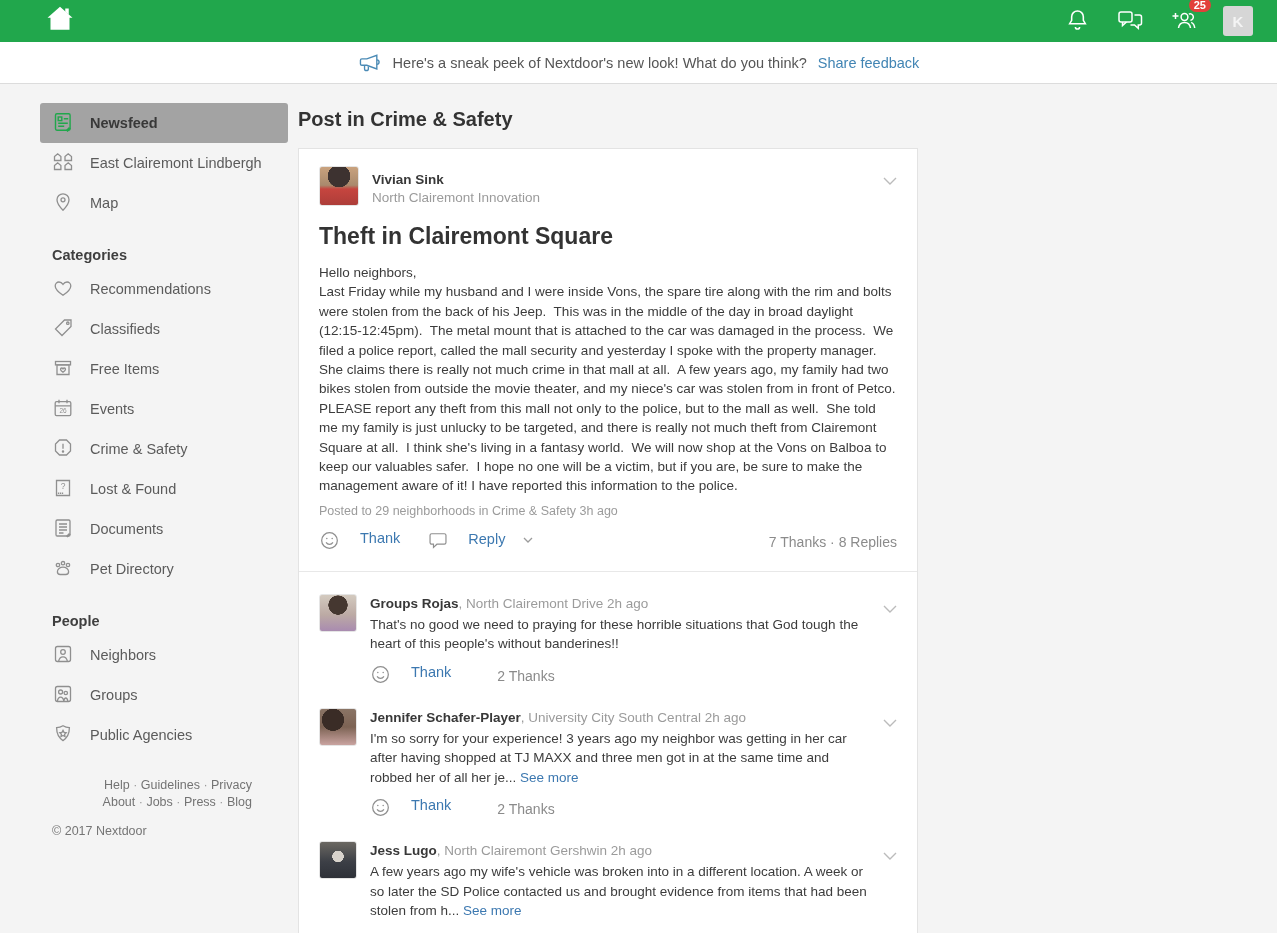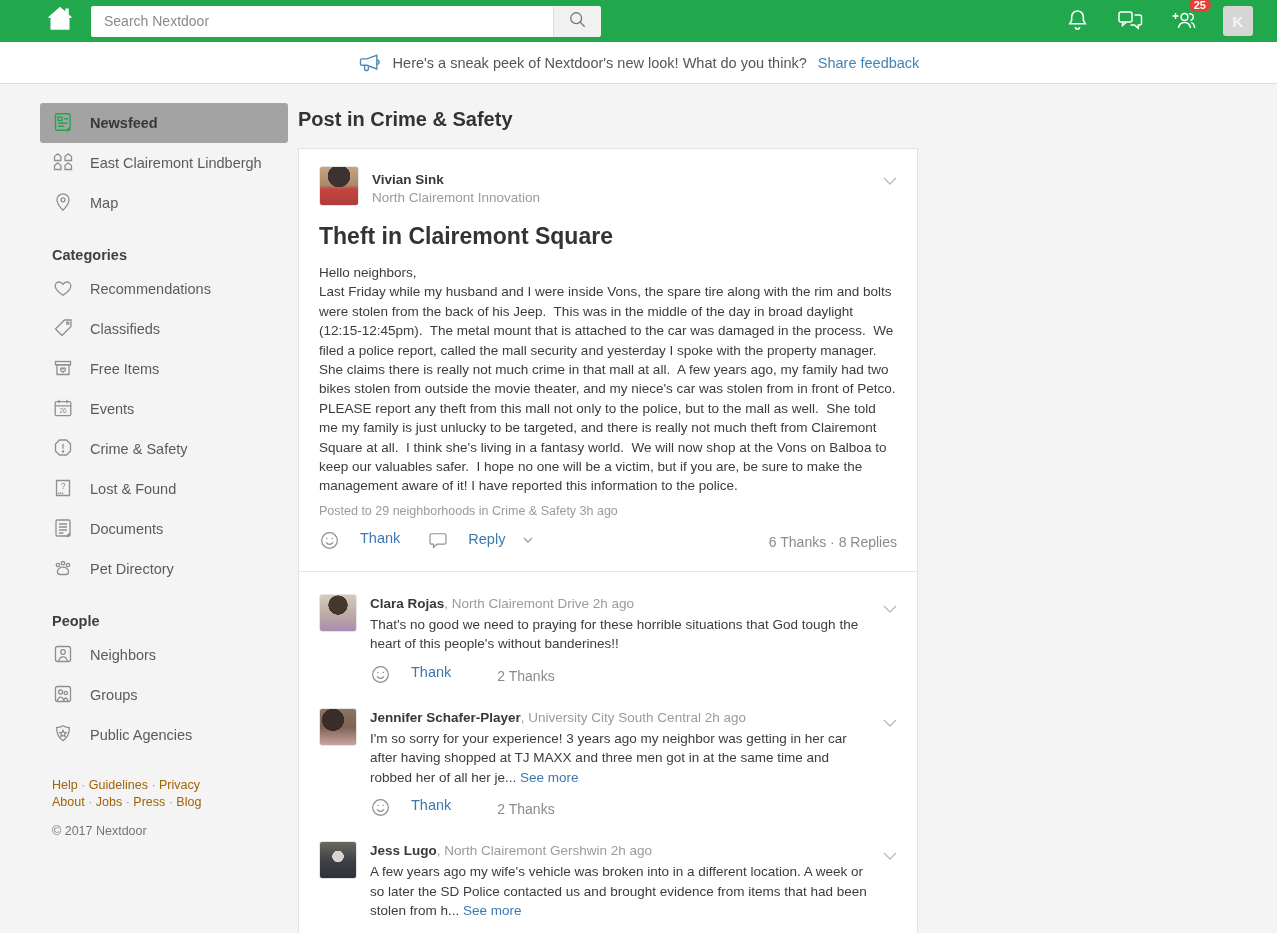--- a/index.html
+++ b/index.html
@@ -27,21 +27,21 @@
   .banner .mega svg { width:24px; height:20px; display:block; }
   .banner a { color:#4285b4; text-decoration:none; cursor:pointer; }
   
   .layout { display:flex; padding:19px 0 0 40px; }
   .sidebar { width:248px; flex-shrink:0; }
   .nav-item { height:40px; display:flex; align-items:center; gap:16px; padding-left:12px; font-size:14.5px; color:#5b5b5b; cursor:pointer; }
   .nav-item svg { width:22px; height:22px; color:#8f8f8f; flex-shrink:0; }
   .nav-item.active { background:#a3a3a3; border-radius:3px; font-weight:bold; color:#383838; }
   .nav-item.active svg { color:#21a74c; }
   .side-heading { font-weight:bold; color:#3f3f3f; font-size:14.5px; margin:24px 0 6px 12px; }
-  .side-footer { font-size:12.5px; color:#a16207; margin:22px 0 0 12px; line-height:17px; width:200px; }
+  .side-footer { font-size:12.5px; color:#737373; margin:22px 0 0 12px; line-height:17px; width:200px;text-align:right; }
   .flink { cursor:pointer; }
   .flink + .flink::before { content:" · "; color:#9a9a9a; cursor:default; }
   .frow2 .flink:first-child::before { content:""; }
   .copyright { font-size:12.5px; color:#757575; margin:13px 0 0 12px; }
   
   .main { margin-left:10px; width:620px; }
   .page-title { font-size:20px; font-weight:bold; color:#333; margin:5px 0 0; }
   .card { background:#fff; border:1px solid #e3e3e3; margin-top:17px; padding:0 20px; }
   .post { padding-top:17px; }
   .post-head { display:flex; gap:13px; position:relative;align-items:center; }
@@ -83,31 +83,20 @@
 
 <div class="topbar">
   <div class="logo">
     <span>
       <svg viewBox="0 0 24 24" width="30" height="30">
           <path d="M16.2 3.6h2.8v5l-2.8-2.5z" fill="#fff"></path>
           <path d="M12 2.2L22 11h-2.4v9.6H4.4V11H2L12 2.2z" fill="#fff"></path>
         </svg>
     </span>
   </div>
-  <div class="searchwrap">
-    <input type="text" value="" placeholder="Search Nextdoor" style="">
-    <button class="search-btn">
-      <span>
-        <svg viewBox="0 0 24 24" width="21" height="21" fill="none" stroke="#777" stroke-width="1.5">
-            <circle cx="10.5" cy="10.5" r="6.2"></circle>
-            <path d="M15.2 15.2l5 5"></path>
-          </svg>
-      </span>
-    </button>
-  </div>
   <div class="top-icons">
     <div class="tico">
       <span>
         <svg viewBox="0 0 24 24" fill="none" stroke="#fff" stroke-width="1.5">
             <path d="M12 3.8a5.6 5.6 0 0 1 5.6 5.6v3.4l1.9 3.2H4.5l1.9-3.2V9.4A5.6 5.6 0 0 1 12 3.8z"></path>
             <path d="M10 19.2a2 2 0 0 0 4 0"></path>
           </svg>
       </span>
     </div>
     <div class="tico">
@@ -359,33 +348,33 @@
                   <path d="M4 3h14a1.8 1.8 0 0 1 1.8 1.8v8A1.8 1.8 0 0 1 18 14.6h-8.2L6 18.2v-3.6H4a1.8 1.8 0 0 1-1.8-1.8v-8A1.8 1.8 0 0 1 4 3z"></path>
                 </svg>
             </span>
             <span>Reply</span>
             <span>
               <svg class="mini-chev" viewBox="0 0 10 7" fill="none" stroke="currentColor" stroke-width="1.3">
                   <path d="M1 1l4 4 4-4"></path>
                 </svg>
             </span>
           </div>
-          <div class="stats">6 Thanks · 8 Replies</div>
+          <div class="stats">7 Thanks · 8 Replies</div>
         </div>
       </div>
 
       <div class="sep"></div>
 
       <div class="comments">
 
         <div class="comment">
           <div class="cavatar av-clara"></div>
           <div class="cbody">
             <div class="cline">
-              <span class="cname">Clara Rojas</span><span class="cmeta">, North Clairemont Drive 2h ago</span>
+              <span class="cname">Groups Rojas</span><span class="cmeta">, North Clairemont Drive 2h ago</span>
             </div>
             <div class="ctext">That's no good we need to praying for these horrible situations that God tough the heart of this people's without banderines!!</div>
             <div class="cactions">
               <div class="act">
                 <span>
                   <svg class="smiley" viewBox="0 0 22 22" fill="none" stroke="currentColor" stroke-width="1.3">
                       <circle cx="11" cy="11" r="8.2"></circle>
                       <circle cx="8.2" cy="9" r=".8" fill="currentColor" stroke="none"></circle>
                       <circle cx="13.8" cy="9" r=".8" fill="currentColor" stroke="none"></circle>
                       <path d="M7.4 13c.9 1.4 2.1 2.1 3.6 2.1s2.7-.7 3.6-2.1"></path>

